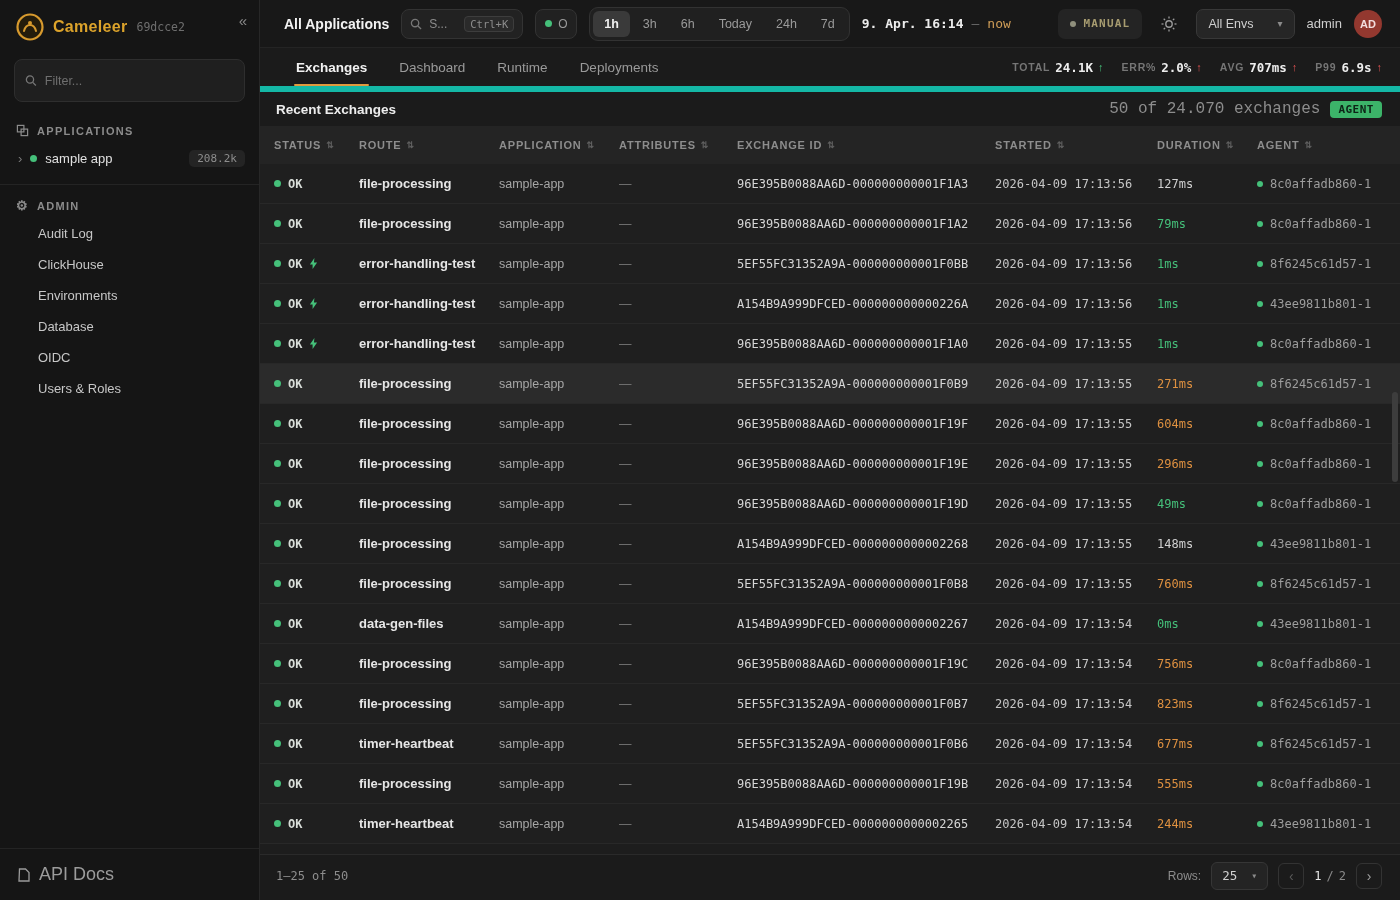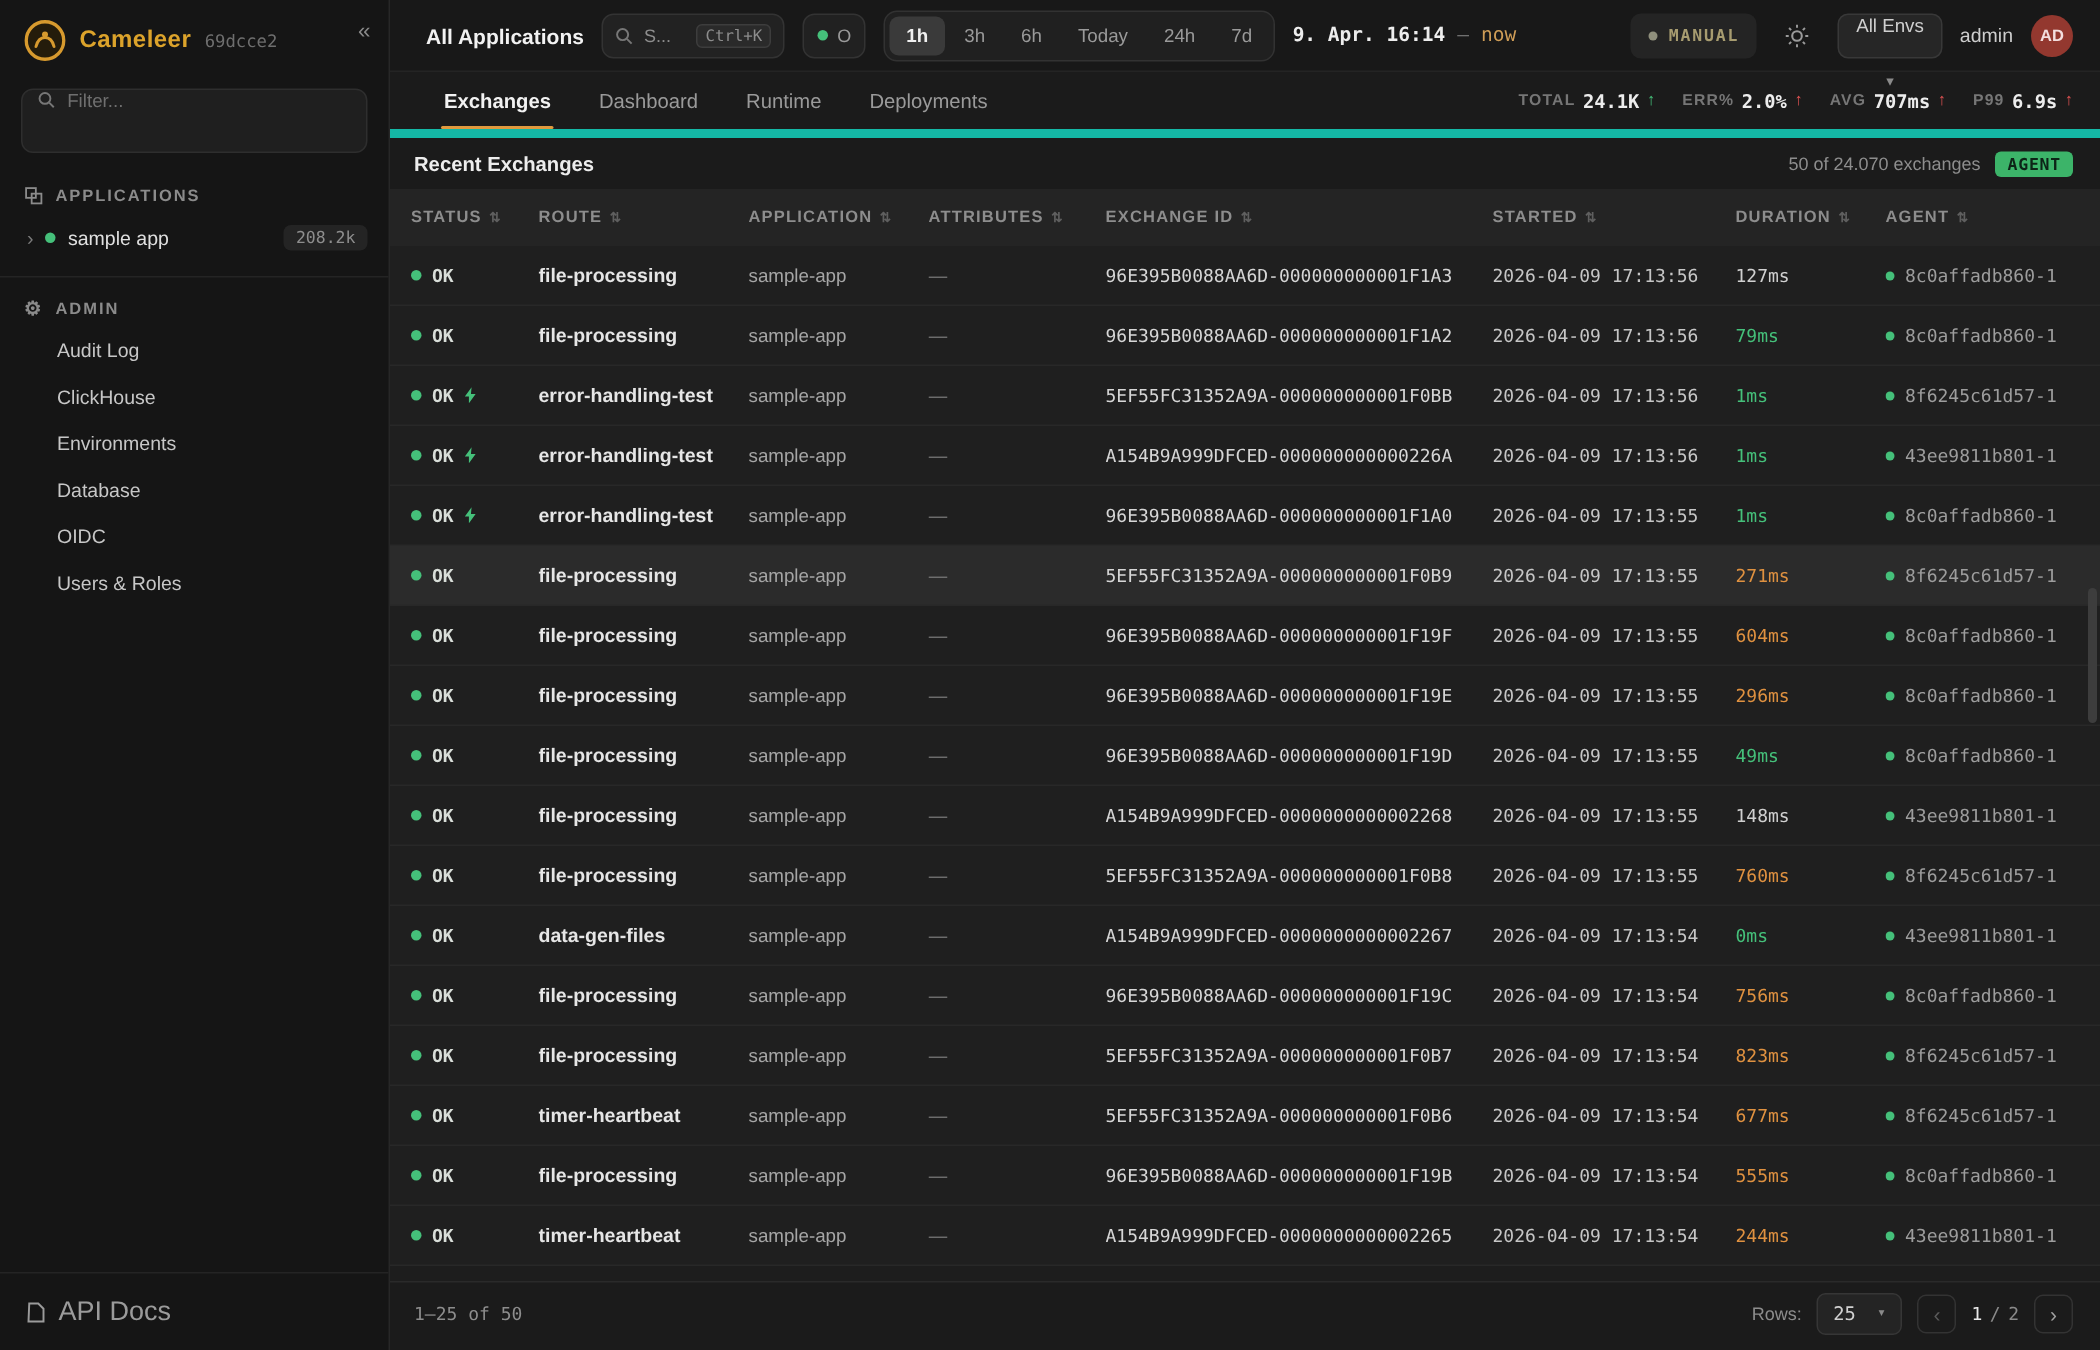--- a/index.html
+++ b/index.html
@@ -6,21 +6,21 @@
   html,body { width:1400px; height:900px; overflow:hidden; background:#1a1a1a; font-family:"Liberation Sans",sans-serif; }
   .mono { font-family:"DejaVu Sans Mono",monospace; }
   .app { display:flex; width:1400px; height:900px; }
 
   
   .sidebar { width:260px; min-width:260px; background:#151515; border-right:1px solid #272727; display:flex; flex-direction:column; }
   .side-top { display:flex; align-items:center; gap:9px; padding:13px 14px 10px 16px; position:relative; }
   .brand { color:#dca32b; font-size:16px; font-weight:700; letter-spacing:.3px; }
   .brand-suffix { color:#6e6e6e; font-size:11.5px; }
   .collapse-btn { position:absolute; right:12px; top:12px; color:#8a8a8a; font-size:15px; background:none; border:none; cursor:pointer; }
-  .filter-box { margin:8px 14px 14px; height:43px; background:#1f1f1f; border:1px solid #2e2e2e; border-radius:8px; display:flex; align-items:flex-start; gap:8px; padding:0 10px; }
+  .filter-box { margin:8px 14px 14px; height:43px; background:#1f1f1f; border:1px solid #2e2e2e; border-radius:8px; display:flex; align-items:center; gap:8px; padding:0 10px; }
   .filter-box input { background:transparent; border:none; outline:none; color:#bdbdbd; font-size:12.5px; width:100%; font-family:inherit; }
   .filter-box input::placeholder { color:#6f6f6f; }
   .side-section { display:flex; align-items:center; gap:8px; padding:8px 16px 6px; color:#8b8b8b; font-size:11px; font-weight:700; letter-spacing:1.3px; }
   .gear-glyph { font-size:13px; color:#8b8b8b; line-height:1; }
   .app-row { display:flex; align-items:center; gap:8px; padding:7px 14px 7px 18px; cursor:pointer; }
   .chev { color:#7a7a7a; font-size:13px; }
   .dot { width:7px; height:7px; border-radius:50%; background:#45c07a; display:inline-block; flex:none; }
   .dot.small { width:6px; height:6px; }
   .app-label { color:#e0e0e0; font-size:13px; }
   .badge { margin-left:auto; background:#242424; color:#8d8d8d; font-size:11px; padding:2px 8px; border-radius:5px; }
@@ -42,41 +42,41 @@
   .range-group { display:flex; align-items:center; gap:2px; background:#202020; border:1px solid #323232; border-radius:9px; padding:3px; }
   .range-btn { height:26px; padding:0 11px; border:none; border-radius:6px; background:transparent; color:#9a9a9a; font-size:12.5px; cursor:pointer; font-family:inherit; }
   .range-btn.active { background:#3a3a3a; color:#f0f0f0; font-weight:700; }
   .date-cluster { display:flex; align-items:center; gap:8px; font-size:13px; white-space:nowrap; cursor:pointer; }
   .date-text { color:#ededed; font-weight:700; }
   .date-sep { color:#6f6f6f; }
   .date-now { color:#cf9d57; }
   .manual-pill { margin-left:auto; display:flex; align-items:center; gap:7px; background:#242424; border:none; border-radius:7px; height:30px; padding:0 12px; color:#a79c70; font-size:11px; letter-spacing:1.2px; font-weight:700; cursor:pointer; }
   .manual-dot { width:6px; height:6px; border-radius:50%; background:#8f8f7c; }
   .icon-btn { width:30px; height:30px; display:flex; align-items:center; justify-content:center; background:transparent; border:none; cursor:pointer; }
-  .envs-select { display:flex; align-items:center; gap:24px; background:#262626; border:1px solid #383838; border-radius:7px; height:30px; padding:0 11px; color:#cfcfcf; font-size:12.5px; cursor:pointer;flex-direction:column; }
+  .envs-select { display:flex; align-items:center; gap:24px; background:#262626; border:1px solid #383838; border-radius:7px; height:30px; padding:0 11px; color:#cfcfcf; font-size:12.5px; cursor:pointer; }
   .caret { color:#8a8a8a; font-size:10px; }
   .user-name { color:#cdcdcd; font-size:13px; }
   .avatar { width:28px; height:28px; border-radius:50%; background:#93382f; color:#f3dede; font-size:11px; font-weight:700; display:flex; align-items:center; justify-content:center; cursor:pointer; }
 
   .tabbar { height:44px; display:flex; align-items:stretch; padding:0 18px 0 20px; border-bottom:6px solid #14b8a6; }
   .tab-list { display:flex; align-items:stretch; }
   .tab { display:flex; align-items:center; padding:0 16px; color:#9a9a9a; font-size:13.5px; cursor:pointer; position:relative; }
   .tab.active { color:#f2f2f2; font-weight:700; }
   .tab.active::after { content:""; position:absolute; left:14px; right:14px; bottom:0; height:2px; background:#e09a3e; border-radius:1px; }
   .stats-bar { margin-left:auto; display:flex; align-items:center; gap:18px; }
   .stat { display:flex; align-items:center; gap:5px; }
   .stat-label { color:#767676; font-size:10.5px; font-weight:700; letter-spacing:.8px; }
   .stat-value { color:#ededed; font-size:12.5px; font-weight:700; font-family:"DejaVu Sans Mono",monospace; }
   .stat-arrow { font-size:11px; font-weight:700; }
   .arrow-green { color:#45c07a; } .arrow-red { color:#e05252; }
 
   .section-row { height:34px; display:flex; align-items:center; padding:0 18px 0 16px; }
   .section-title { color:#ededed; font-size:13.5px; font-weight:700; }
   .section-right { margin-left:auto; display:flex; align-items:center; gap:10px; }
-  .summary { color:#8d8d8d; font-size:12px; font-family:Liberation Sans, sans-serif; }
+  .summary { color:#8d8d8d; font-size:16px; font-family:Liberation Mono, monospace; }
   .auto-badge { background:#3cb469; color:#0d2417; font-size:11px; font-weight:700; padding:2px 8px; border-radius:4px; font-family:"DejaVu Sans Mono",monospace; letter-spacing:.5px; cursor:pointer; }
 
   .grid-cols { display:grid; grid-template-columns:85px 140px 120px 118px 258px 162px 100px 1fr; padding-left:14px; align-items:center; }
   .thead { height:38px; background:#242424; color:#8d8d8d; font-size:11px; font-weight:700; letter-spacing:.8px; }
   .th { display:flex; align-items:center; gap:5px; cursor:pointer; }
   .sort-icon { color:#5f5f5f; font-size:9px; }
   .tbody { flex:1; position:relative; overflow:hidden; background:#1d1d1d; }
   .row { height:40px; border-bottom:1px solid #282828; background:#1f1f1f; cursor:pointer; }
   .row.highlight { background:#2b2b2b; }
   .cell { min-width:0; white-space:nowrap; overflow:hidden; text-overflow:ellipsis; padding-right:10px; }

